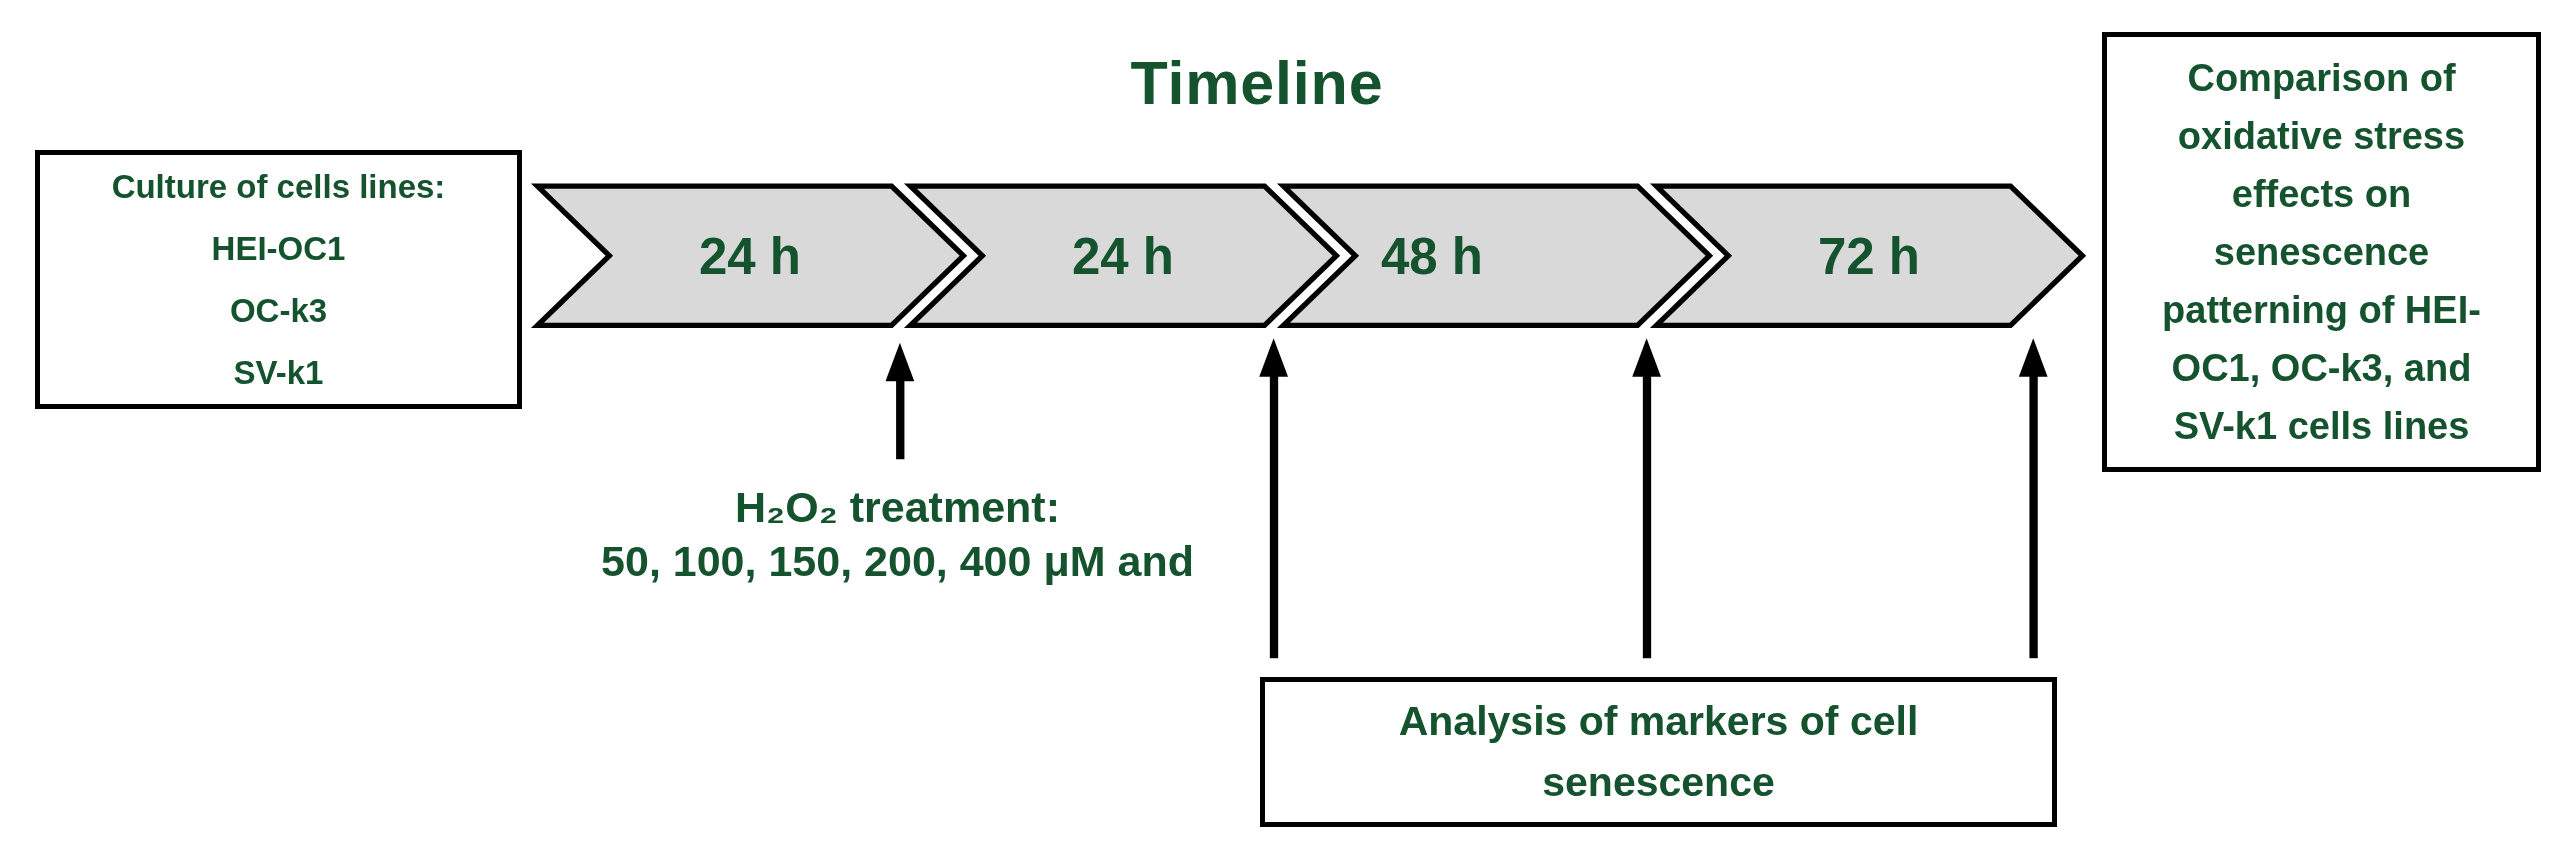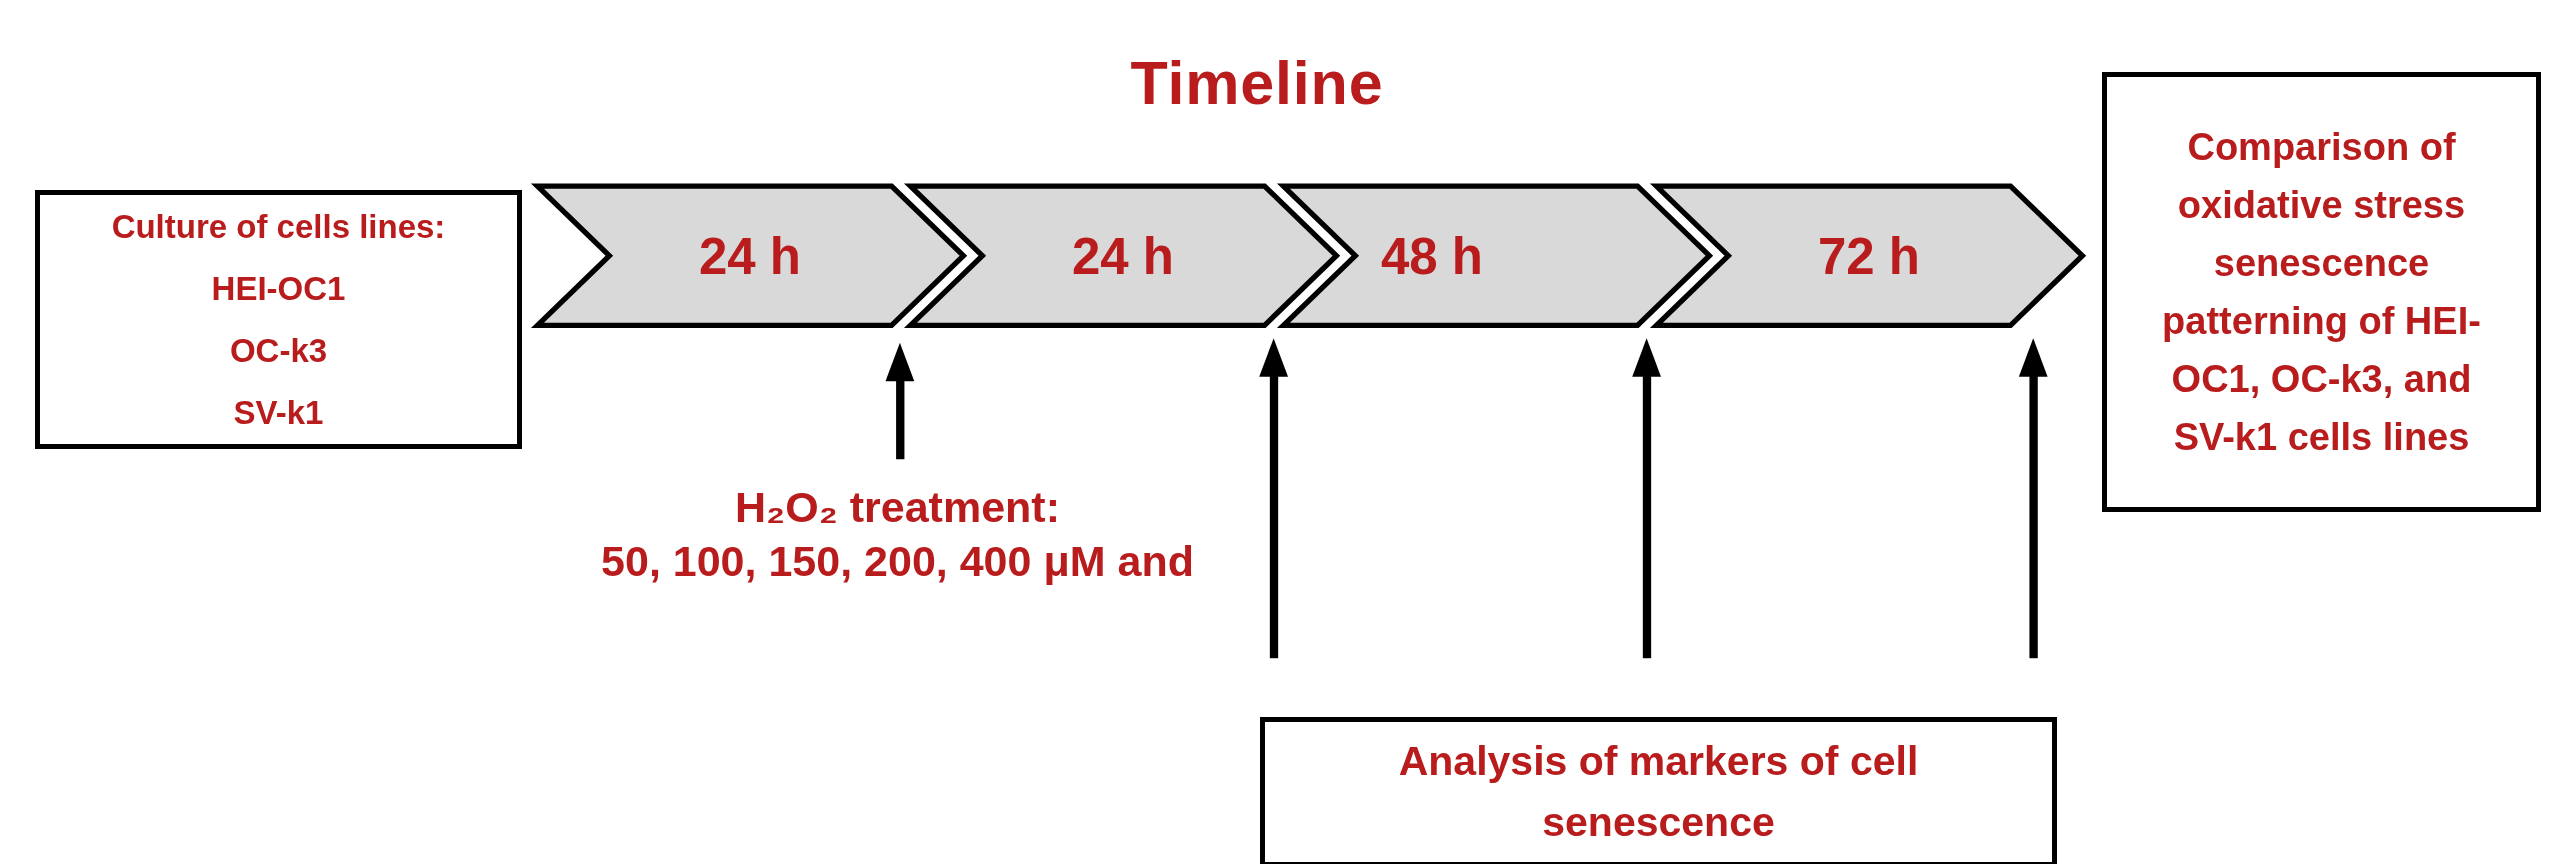--- a/index.html
+++ b/index.html
@@ -2,36 +2,35 @@
 <html style="font-size:12px"><head>
 <meta charset="utf-8">
 <style>
   html,body{margin:0;padding:0;background:#ffffff;}
   #canvas{
     position:relative;
     width:2576px;height:864px;
     background:#ffffff;
     font-family:"Liberation Sans", sans-serif;
     font-weight:bold;
-    color:#b91c1c;
+    color:#14532d;
     overflow:hidden;
   }
   #shapes{position:absolute;left:0;top:0;}
   .abs{position:absolute;box-sizing:border-box;}
   .title{
     width:454px;text-align:center;
     font-size:61px;line-height:67px;letter-spacing:0.8px;
   }
   .outlined-box{
     border:5.3px solid #000000;
     background:#ffffff;
     display:flex;flex-direction:column;
     align-items:center;justify-content:center;
     text-align:center;
-    margin-top:40px;
   }
   .culture-box{font-size:33px;line-height:62px;}
   .analysis-box{font-size:41px;line-height:61px;}
   .comparison-box{font-size:38px;line-height:58px;}
   .chevron-label{
     width:272px;height:76px;
     display:flex;align-items:center;justify-content:center;
     font-size:51px;
   }
   .note{
@@ -90,20 +89,21 @@
   </div>
 
   <div class="abs outlined-box analysis-box" style="left:1260px;top:677px;width:797px;height:150px;text-align:right;">
     <div>Analysis of markers of cell</div>
     <div>senescence</div>
   </div>
 
   <div class="abs outlined-box comparison-box" style="left:2102px;top:32px;width:439px;height:440px;">
     <div>Comparison of</div>
     <div>oxidative stress</div>
+    <div>effects on</div>
     <div>senescence</div>
     <div>patterning of HEI-</div>
     <div>OC1, OC-k3, and</div>
     <div>SV-k1 cells lines</div>
   </div>
 
 </div>
 
 
 </body></html>

